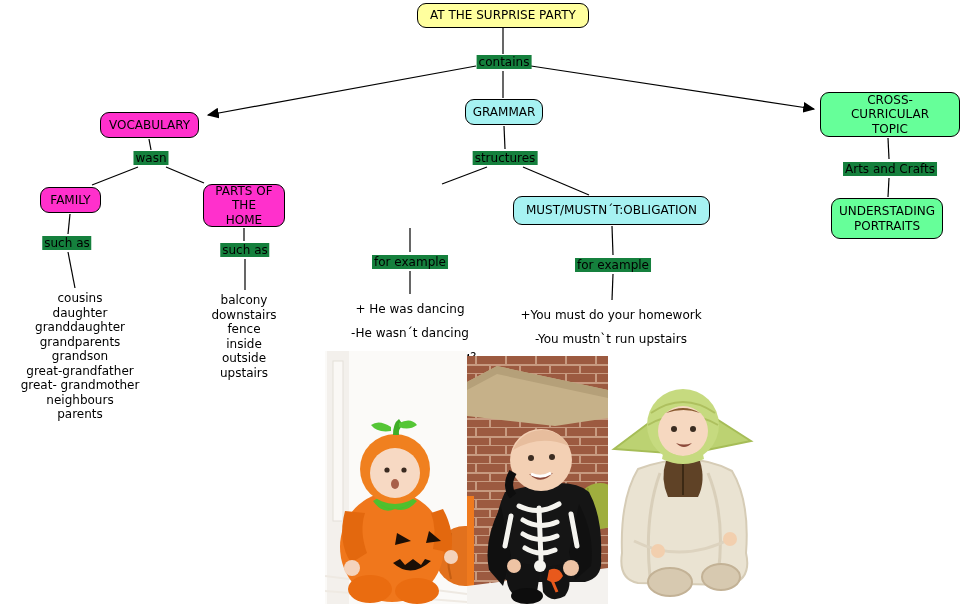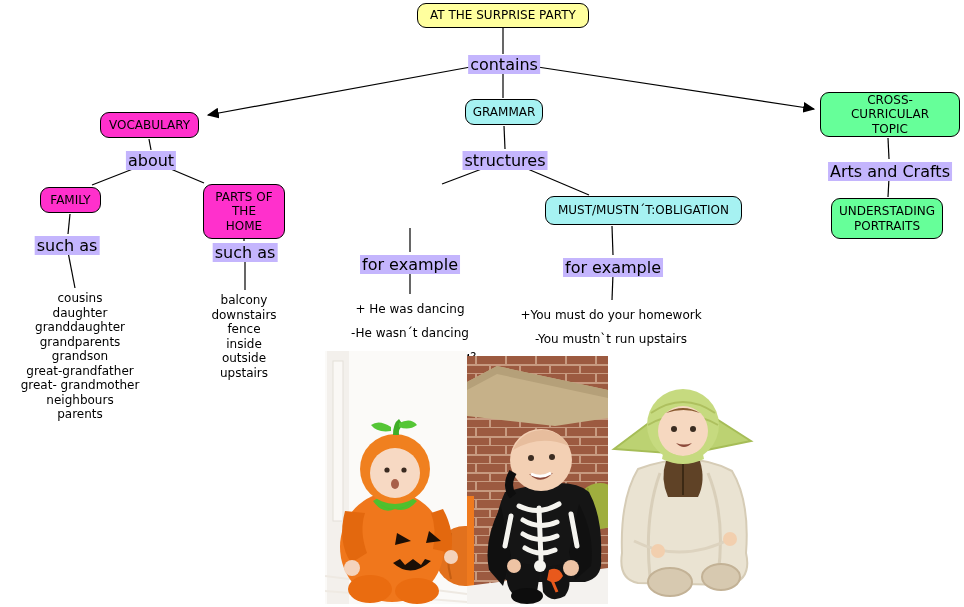--- a/index.html
+++ b/index.html
@@ -13,39 +13,39 @@
   .node {
     position:absolute; display:flex; align-items:center; justify-content:center;
     border:1px solid #000; border-radius:9px; font-size:12px; line-height:1.18;
     text-align:center; white-space:pre-line; padding:1px 8px;
   }
   .yellow  { background:var(--node-yellow,#ffff9e); }
   .magenta { background:var(--node-magenta,#ff30cc); }
   .cyan    { background:var(--node-cyan,#a6f2f2); }
   .green   { background:var(--node-green,#66ff99); }
   .link-label {
-    position:absolute; transform:translateX(-50%); font-size:16px;
-    white-space:nowrap; background:#c4b5fd; padding:0 2px;
+    position:absolute; transform:translateX(-50%); font-size:12px;
+    white-space:nowrap; background:#15803d; padding:0 2px;
   }
   .tlist {
     position:absolute; transform:translateX(-50%); font-size:12px;
     text-align:center; white-space:pre-line; line-height:14.5px;
   }
   .examples { line-height:24px; }
   .photo { position:absolute; display:block; }
 
   
   #n-root      { left:417px; top:3px;   width:172px; height:25px; }
   #n-vocab     { left:100px; top:112px; width:99px;  height:26px; }
   #n-grammar   { left:465px; top:99px;  width:78px;  height:26px; }
   #n-cross     { left:820px; top:92px;  width:140px; height:45px; }
   #n-family    { left:40px;  top:187px; width:61px;  height:26px; }
-  #n-parts     { left:203px; top:184px; width:82px;  height:55px; }
+  #n-parts     { left:203px; top:184px; width:82px;  height:43px; }
   #n-past      { left:311px; top:185px; width:197px; height:42px; }
-  #n-must      { left:513px; top:196px; width:197px; height:29px;margin-left:32px; }
+  #n-must      { left:513px; top:196px; width:197px; height:29px; }
   #n-portraits { left:831px; top:198px; width:112px; height:41px; }
 
   
   #l-contains  { left:504px; top:55px; }
   #l-about     { left:151px; top:151px; }
   #l-suchas-f  { left:67px;  top:236px; }
   #l-suchas-h  { left:245px; top:243px; }
   #l-structures{ left:505px; top:151px; }
   #l-forex-p   { left:410px; top:255px; }
   #l-forex-m   { left:613px; top:258px; }
@@ -103,21 +103,21 @@
   <div class="node green" id="n-cross">CROSS-CURRICULAR
 TOPIC</div>
   <div class="node magenta" id="n-family">FAMILY</div>
   <div class="node magenta" id="n-parts">PARTS OF
 THE HOME</div>
   <div class="node cyan" id="n-must">MUST/MUSTN´T:OBLIGATION</div>
   <div class="node green" id="n-portraits">UNDERSTADING
 PORTRAITS</div>
 
   <div class="link-label" id="l-contains">contains</div>
-  <div class="link-label" id="l-about">about</div>
+  <div class="link-label" id="l-about">wasn</div>
   <div class="link-label" id="l-suchas-f">such as</div>
   <div class="link-label" id="l-suchas-h">such as</div>
   <div class="link-label" id="l-structures">structures</div>
   <div class="link-label" id="l-forex-p">for example</div>
   <div class="link-label" id="l-forex-m">for example</div>
   <div class="link-label" id="l-arts">Arts and Crafts</div>
 
   <div class="tlist" id="t-family">cousins
 daughter
 granddaughter

